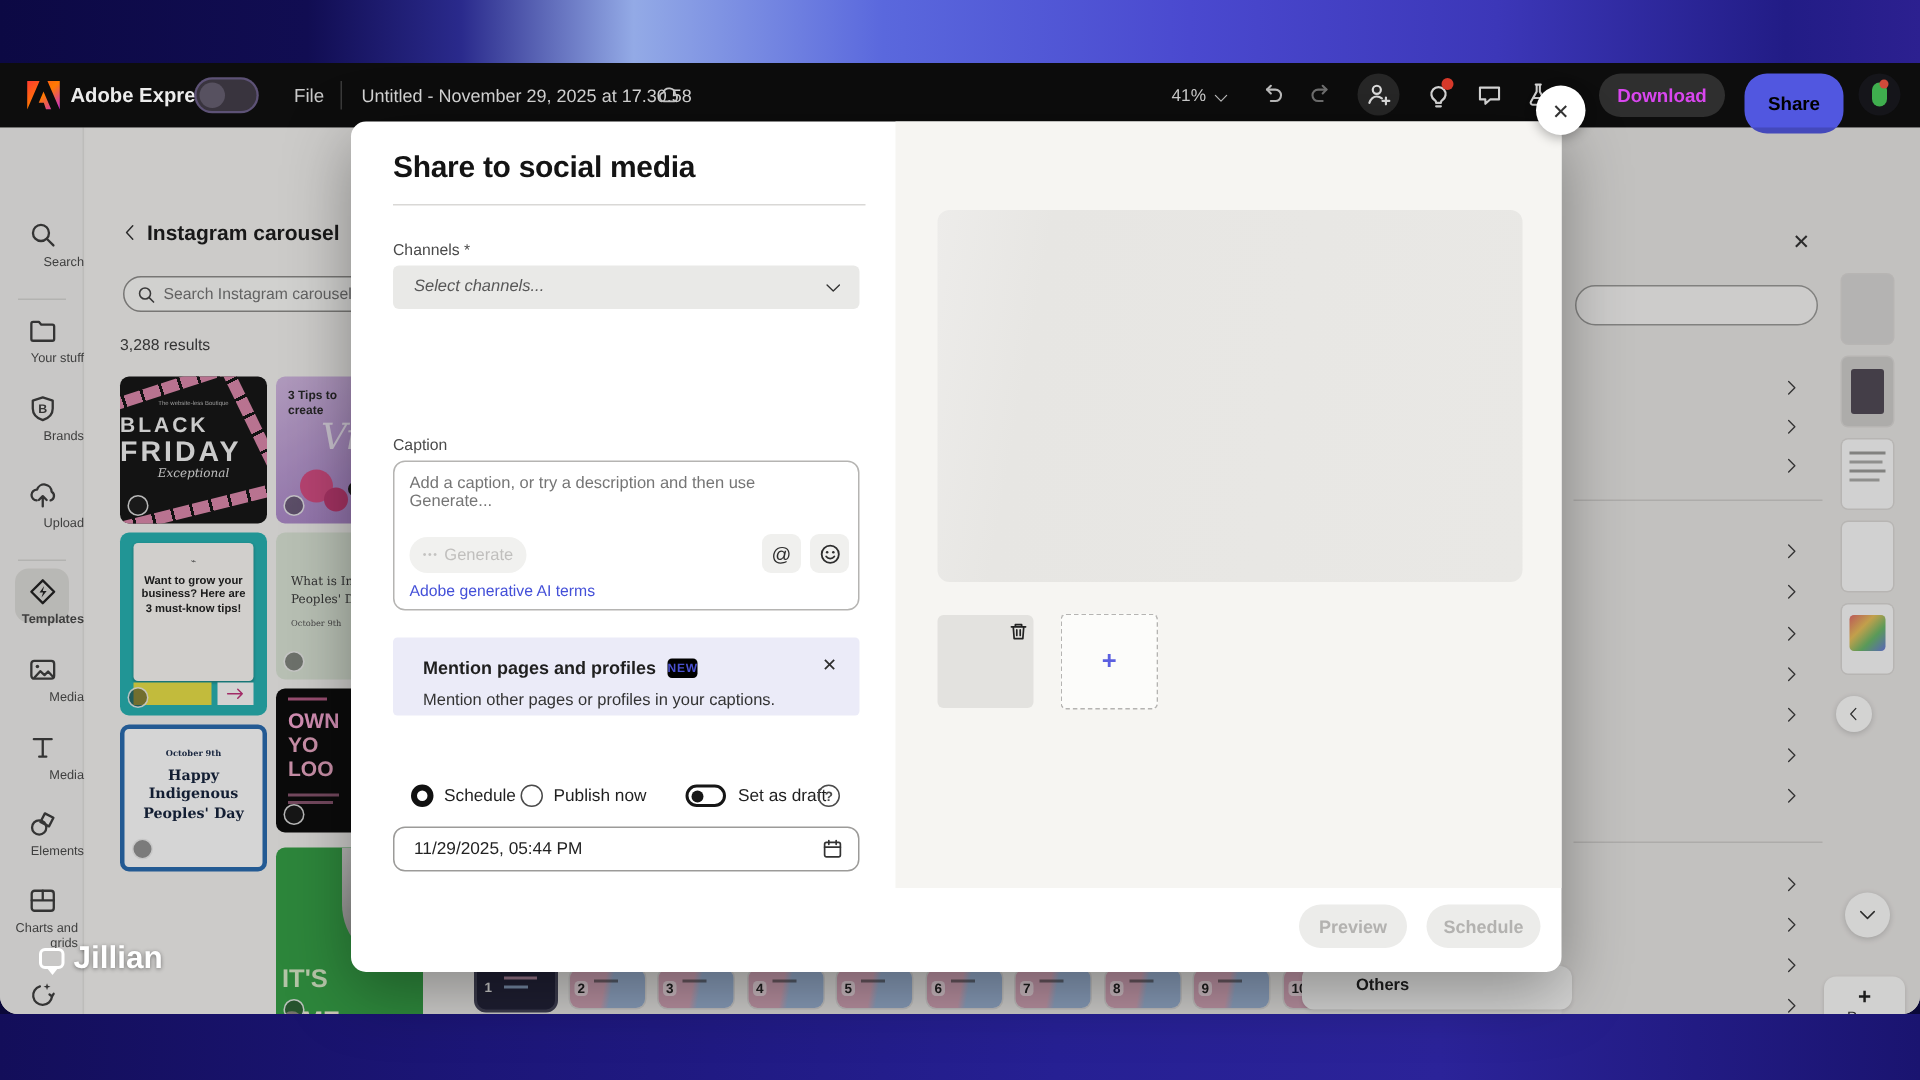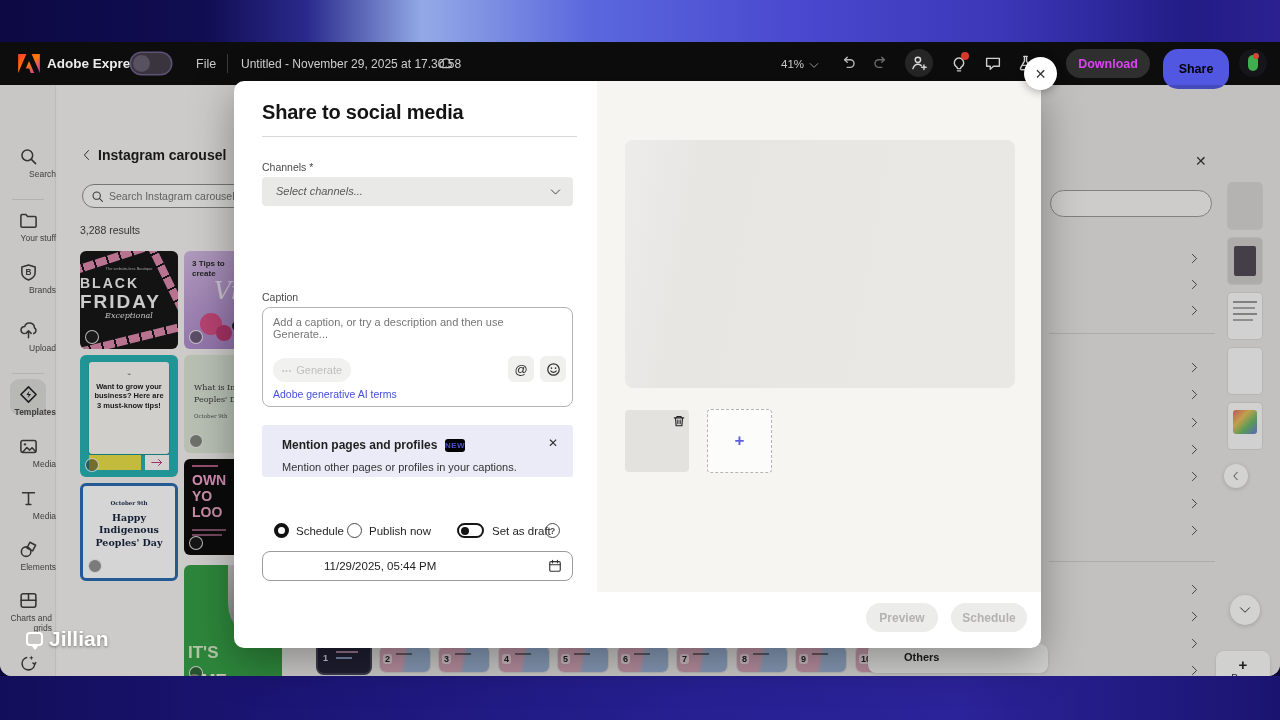--- a/index.html
+++ b/index.html
@@ -470,21 +470,21 @@
     <span class="abs" style="left:135px;top:444px;font-size:11.5px;color:#1f1f1f">Publish now</span>
     <span class="switch" style="left:223px;top:442px">
         <i></i>
       </span>
     <span class="abs" style="left:258px;top:444px;font-size:11.5px;color:#1f1f1f">Set as draft</span>
     <span class="abs" style="left:311px;top:442px;width:15px;height:15px;border-radius:50%;border:1.4px solid #4a4a4a;display:flex;align-items:center;justify-content:center;font-size:9px;font-weight:700;color:#4a4a4a;cursor:pointer">
         <span>?</span>
       </span>
 
     <div class="abs" style="left:28px;top:470px;width:311px;height:30px;border:1.5px solid #9c9b99;border-radius:8px;background:#fff">
-      <input class="abs" style="left: 13px; top: 5px; width: 250px; height: 17px; border: none; outline: none; font-family: inherit; font-size: 11.5px; color: rgb(34, 34, 34); background: transparent; margin-left: 48px;" value="11/29/2025, 05:44 PM">
+      <input class="abs" style="left: 13px; top: 5px; width: 250px; height: 17px; border: none; outline: none; font-family: inherit; font-size: 11.5px; color: rgb(34, 34, 34); background: transparent;" value="11/29/2025, 05:44 PM">
       <svg class="ic abs" style="left:285px;top:7px;color:#333" width="14" height="14" viewBox="0 0 16 16">
         <rect x="2" y="3" width="12" height="11" rx="1.4"></rect>
           <path d="M2 6.6h12M5.2 1.6v2.8M10.8 1.6v2.8"></path>
         </svg>
     </div>
 
     <div class="abs" style="left:391px;top:59px;width:390px;height:248px;border-radius:8px;background:linear-gradient(100deg,#edecea 0%,#e7e6e3 18%,#e9e8e5 100%)"></div>
     <div class="abs" style="left:391px;top:329px;width:64px;height:62px;border-radius:4px;background:#e3e2df">
       <svg class="ic abs" style="left:47px;top:4px;color:#222" width="14" height="14" viewBox="0 0 16 16">
         <path d="M2.6 4.4h10.8M5.6 4.4V2.8h4.8v1.6M4 4.4l.7 9h6.6l.7-9"></path>

